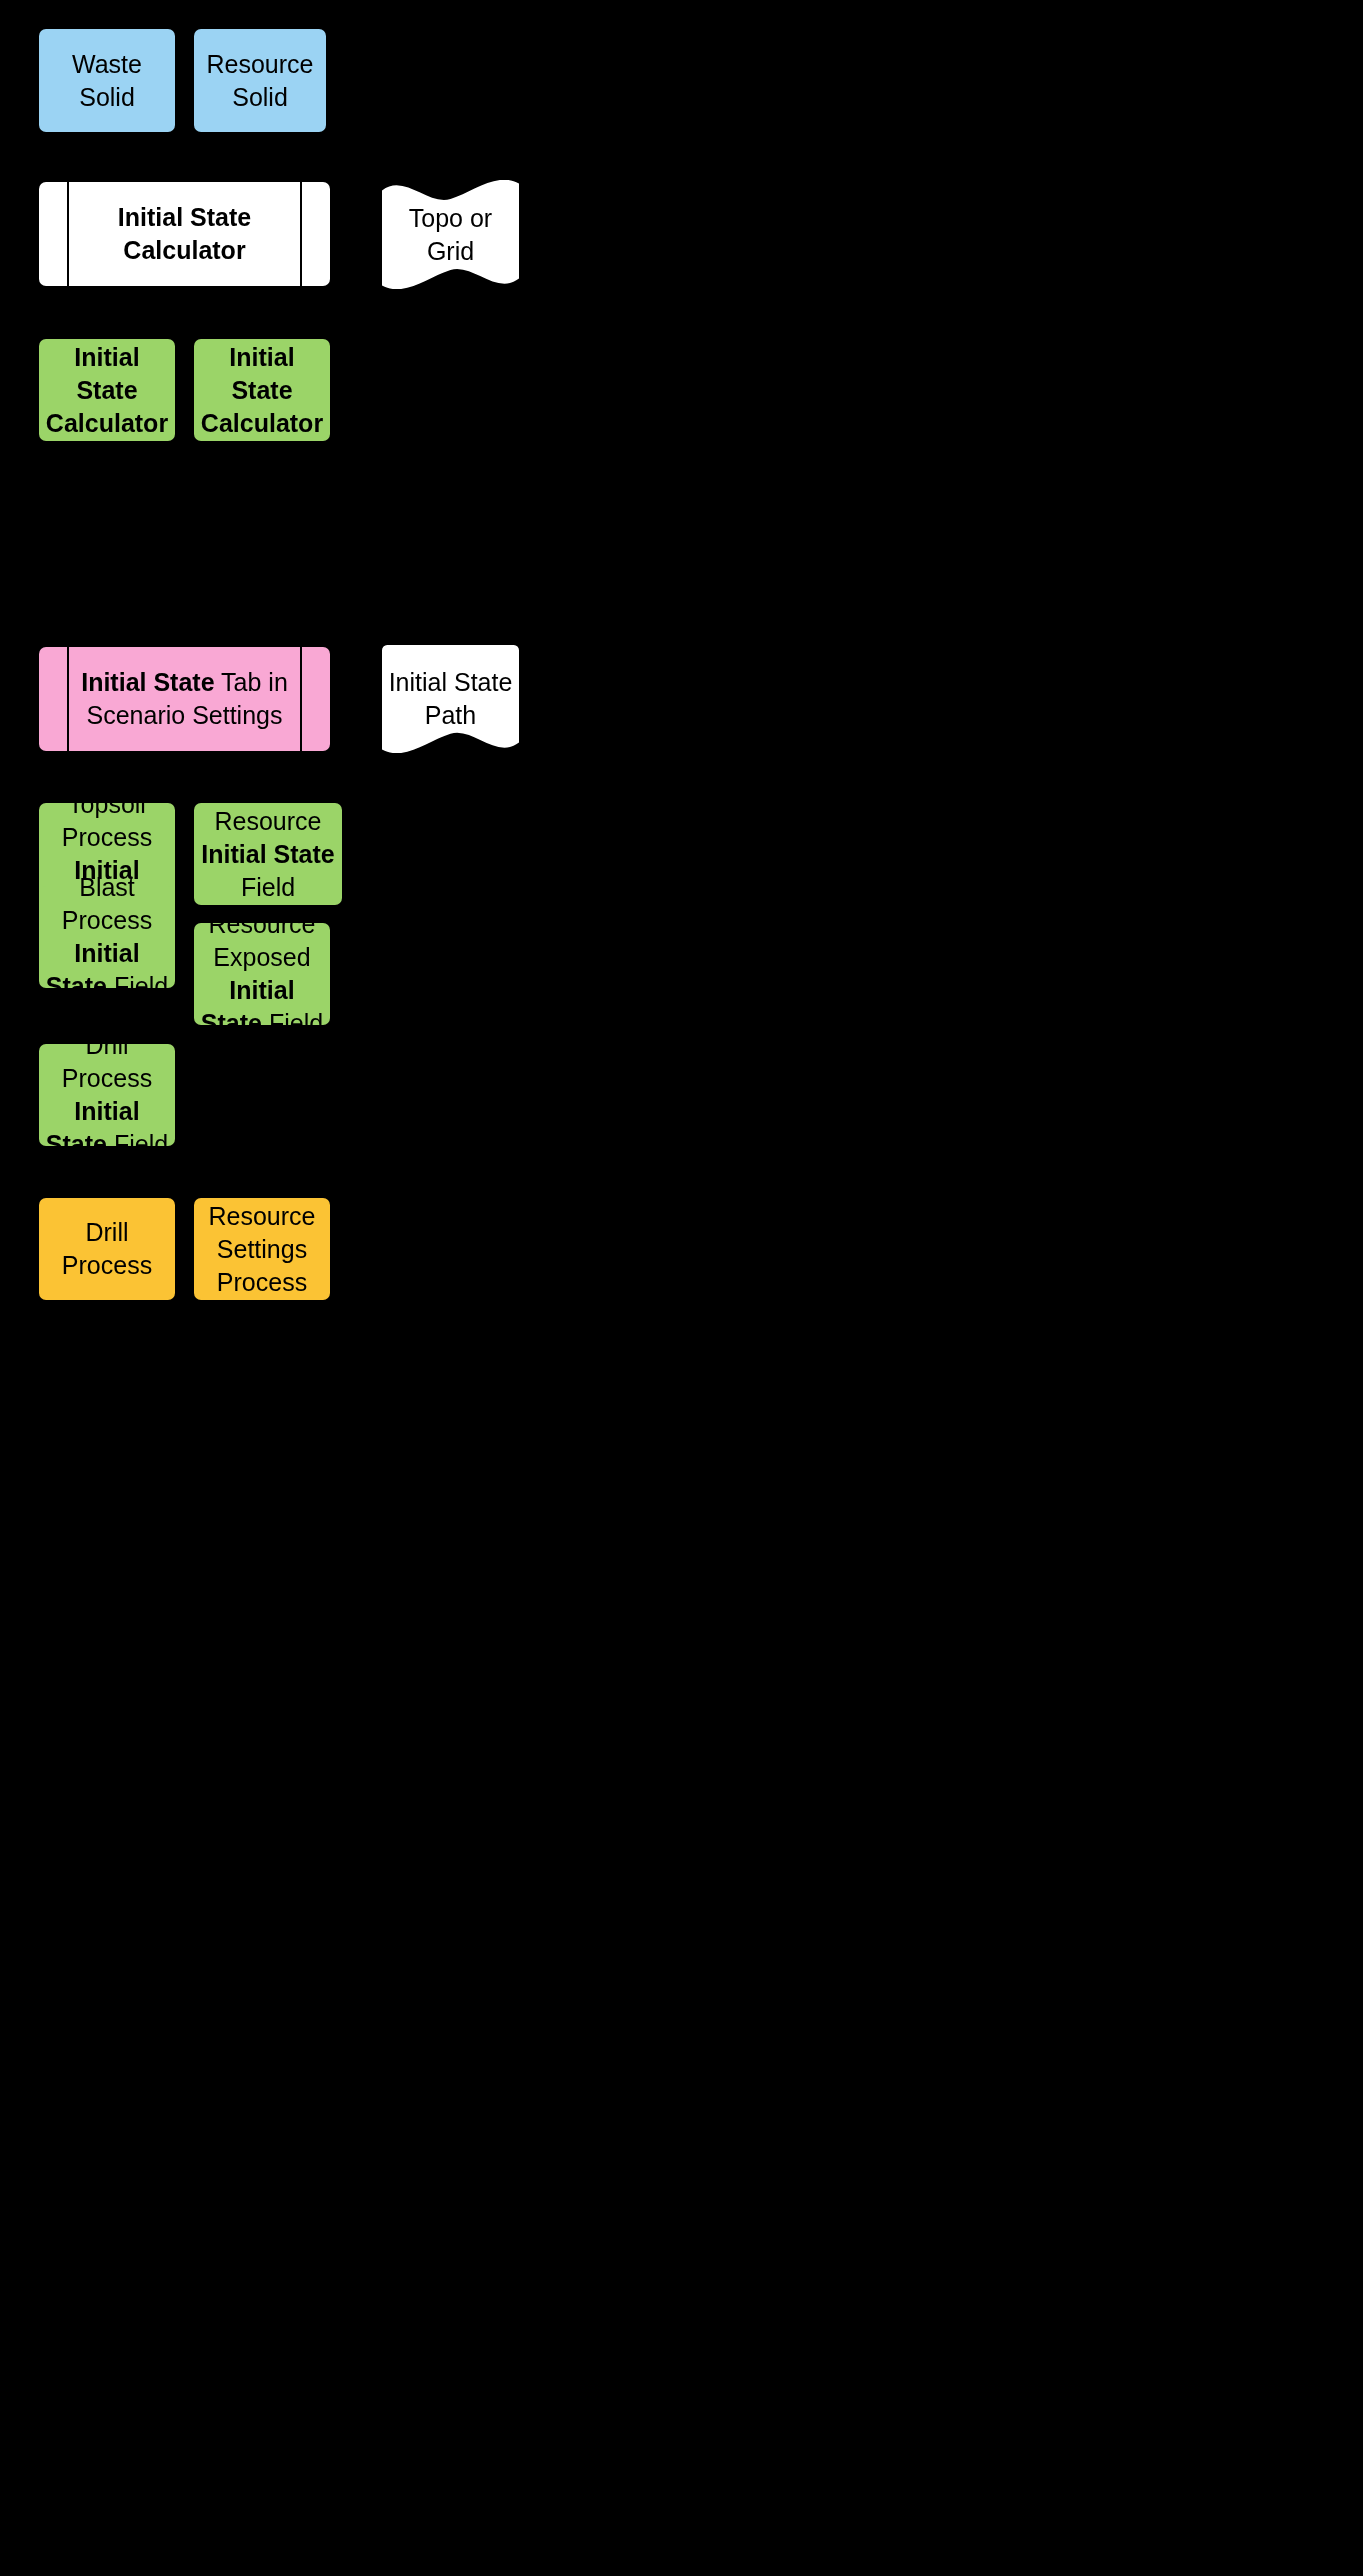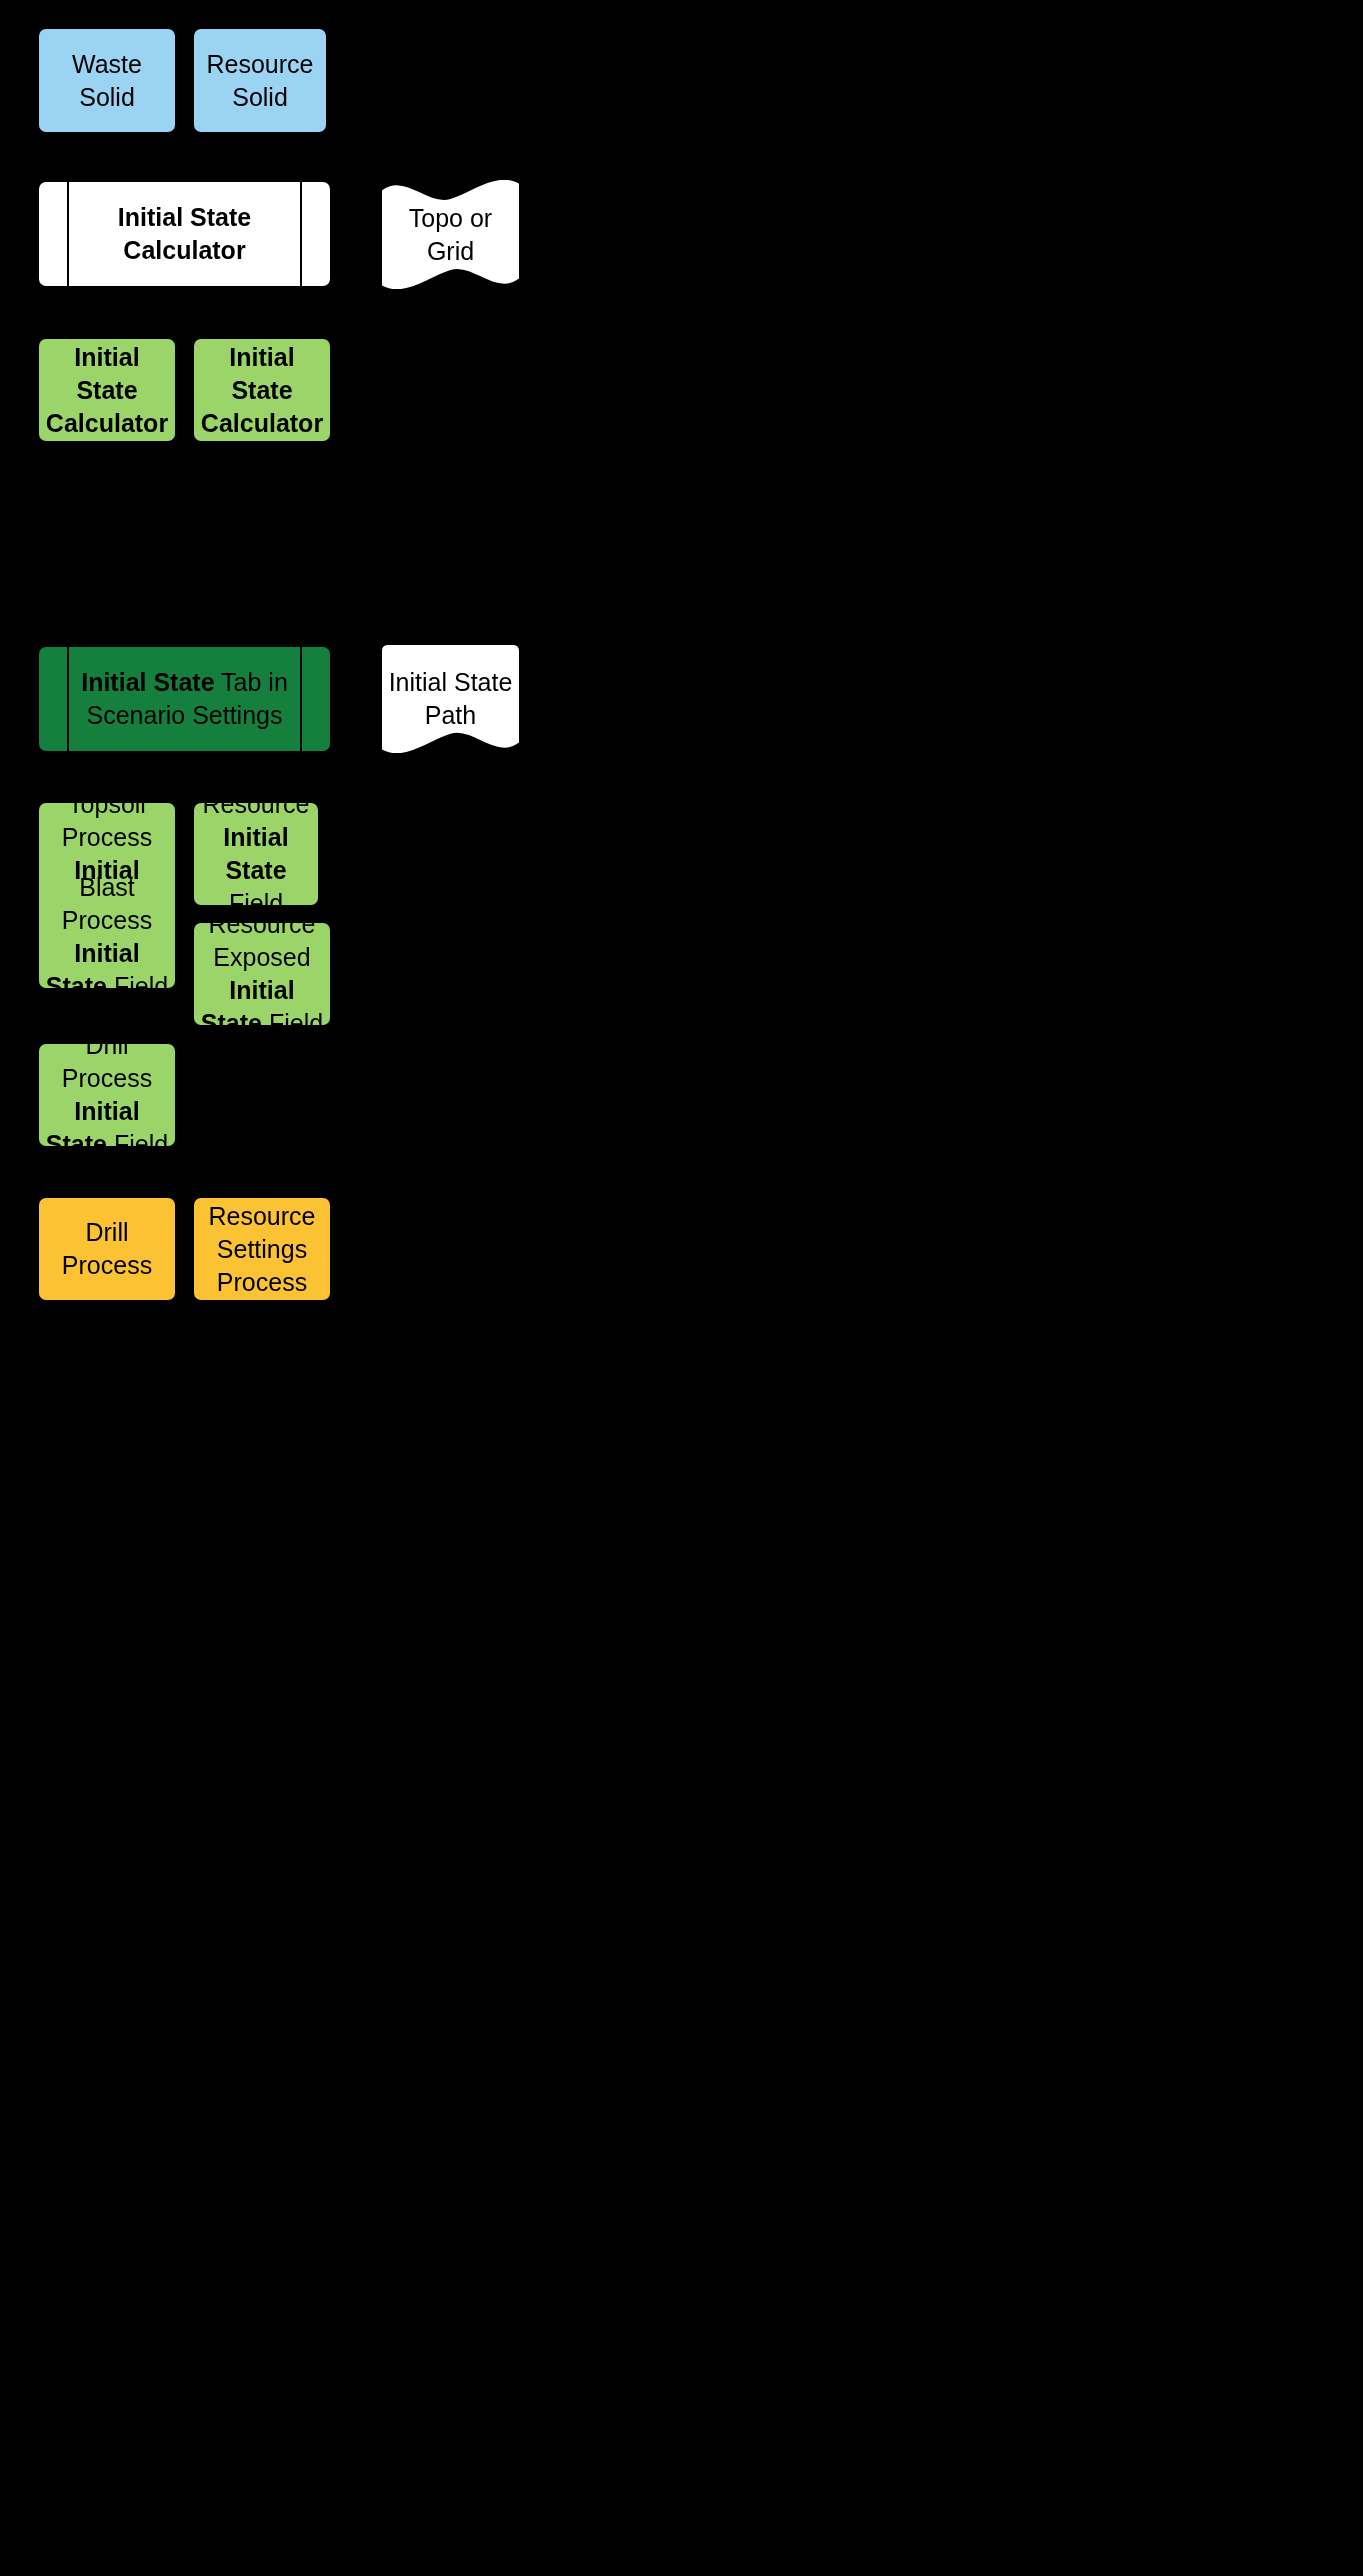--- a/index.html
+++ b/index.html
@@ -121,21 +121,21 @@
 
   <div class="node rect green" style="left: 39px; top: 339px; width: 136px; height: 102px; background: rgb(155, 212, 104);">
     <span class="label">Waste <b>Initial State Calculator</b> Field</span>
   </div>
 
   <div class="node rect green" style="left: 194px; top: 339px; width: 136px; height: 102px; background: rgb(155, 212, 104);">
     <span class="label">Resource <b>Initial State Calculator</b> Field</span>
   </div>
 
 
-  <div class="node predef" style="left: 39px; top: 647px; width: 291px; height: 104px; background: #15803d;">
+  <div class="node predef" style="left: 39px; top: 647px; width: 291px; height: 104px; background: #f9a8d4;">
     <span class="bar left"></span>
     <span class="bar right"></span>
     <span class="label"><b>Initial State</b> Tab in Scenario Settings</span>
   </div>
 
   <div class="node waveshape" style="left:382px; top:645px; width:137px; height:108px;">
     <svg viewBox="0 0 158 124" preserveAspectRatio="none">
       <path d="M 6 0
                L 152 0
                A 6 6 0 0 1 158 6
@@ -146,21 +146,21 @@
                A 6 6 0 0 1 6 0
                Z" fill="#FFFFFF"></path>
     </svg>
     <span class="label">Initial State Path</span>
   </div>
 
   <div class="node rect green" style="left: 39px; top: 803px; width: 136px; height: 102px; background: rgb(155, 212, 104);">
     <span class="label">Topsoil Process <b>Initial State</b> Field</span>
   </div>
 
-  <div class="node rect green" style="left: 194px; top: 803px; width: 124px; height: 102px; background: rgb(155, 212, 104);">
+  <div class="node rect green" style="left: 194px; top: 803px; width: 148px; height: 102px; background: rgb(155, 212, 104);">
     <span class="label">Resource <b>Initial State</b> Field</span>
   </div>
 
   <div class="node rect green" style="left: 39px; top: 886px; width: 136px; height: 102px; background: rgb(155, 212, 104); border-radius: 7px;">
     <span class="label">Blast Process <b>Initial State</b> Field</span>
   </div>
 
   <div class="node rect green" style="left: 194px; top: 923px; width: 136px; height: 102px; background: rgb(155, 212, 104);">
     <span class="label">Resource Exposed <b>Initial State</b> Field</span>
   </div>

